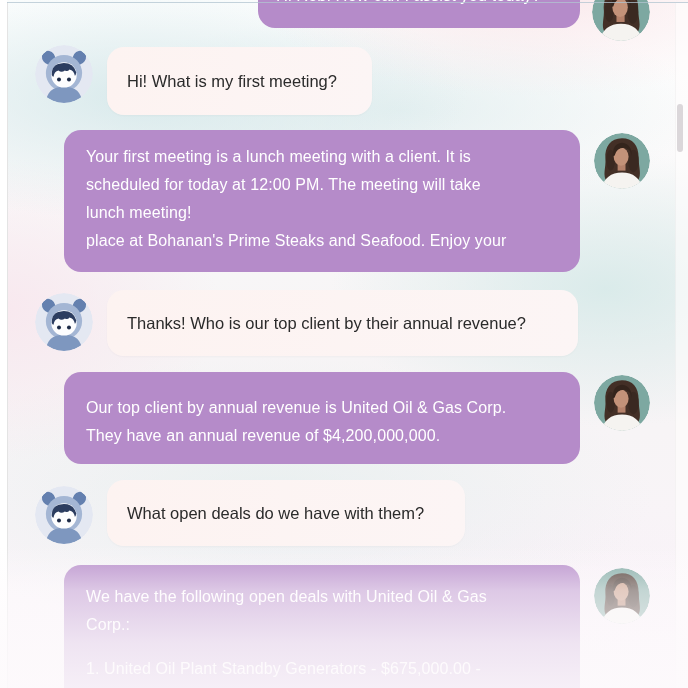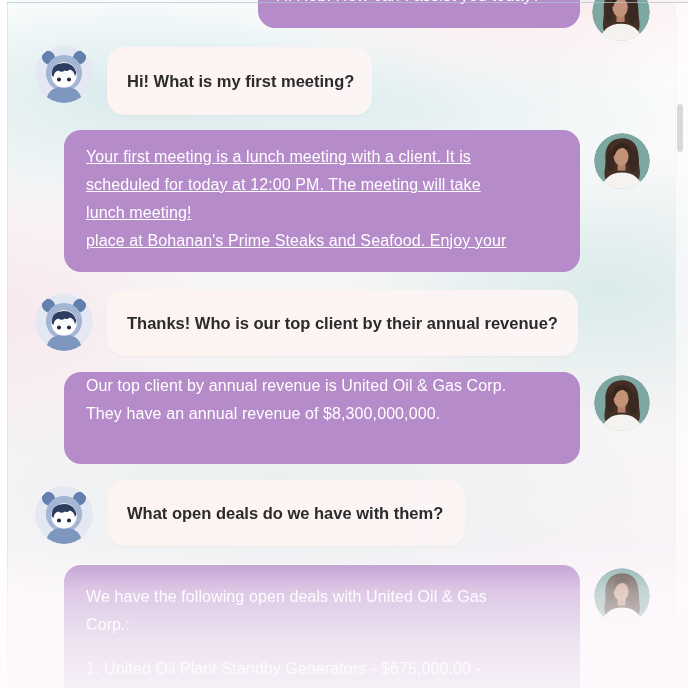--- a/index.html
+++ b/index.html
@@ -24,21 +24,21 @@
 
   .avatar{position:absolute;border-radius:50%;overflow:hidden;}
   .avatar svg{display:block;width:100%;height:100%;}
   .av-left{left:35px;width:58px;height:58px;}
   .av-right{left:594px;width:56px;height:56px;}
 
   .bubble{position:absolute;border-radius:17px;box-sizing:border-box;overflow:hidden;}
   .bubble.agent{background:#b58bc9;color:#ffffff;}
   .bubble.bot{background:linear-gradient(90deg,#fdf3f1 0%,#fcf5f5 100%);color:#2b2b2b;
     display:flex;align-items:center;padding:0 20px;font-size:16.5px;
-    box-shadow:0 1px 2px rgba(0,0,0,0.03);font-weight:bold;}
+    box-shadow:0 1px 2px rgba(0,0,0,0.03);}
   .bubble .single{white-space:nowrap;}
   .bubble.agent.oneline{display:flex;align-items:center;padding:0 18px;font-size:16.5px;}
   .agent-body{padding:14px 22px;}
   .ln{white-space:nowrap;line-height:28px;font-size:16px;letter-spacing:0.1px;}
   .para2{margin-top:16px;}
 
   .fade-overlay{position:absolute;left:0;right:0;top:545px;height:143px;pointer-events:none;z-index:5;
     background:linear-gradient(180deg, rgba(255,254,255,0) 0%, rgba(254,251,253,0.55) 32%,
       rgba(253,250,252,0.80) 68%, rgba(253,250,252,0.90) 100%);}
 </style>
@@ -91,21 +91,21 @@
 
   <div class="avatar av-left" style="top:45px;">
     <svg viewBox="0 0 64 64">
         <use href="#bot-av"></use>
       </svg>
   </div>
   <div class="bubble bot" style="left:107px;top:47px;width:265px;height:68px;">
     <span class="single">Hi! What is my first meeting?</span>
   </div>
 
-  <div class="bubble agent" style="left:64px;top:130px;width:516px;height:142px;text-decoration:underline;">
+  <div class="bubble agent" style="left:64px;top:130px;width:516px;height:142px;">
     <div class="agent-body" style="padding-top:13px;">
       <div class="ln">Your first meeting is a lunch meeting with a client. It is</div>
       <div class="ln">scheduled for today at 12:00 PM. The meeting will take</div>
       <div class="ln">lunch meeting!</div>
       <div class="ln">place at Bohanan's Prime Steaks and Seafood. Enjoy your</div>
     </div>
   </div>
   <div class="avatar av-right" style="top:133px;">
     <svg viewBox="0 0 64 64">
         <use href="#agent-av"></use>
@@ -115,23 +115,23 @@
   <div class="avatar av-left" style="top:293px;">
     <svg viewBox="0 0 64 64">
         <use href="#bot-av"></use>
       </svg>
   </div>
   <div class="bubble bot" style="left:107px;top:290px;width:471px;height:66px;">
     <span class="single">Thanks! Who is our top client by their annual revenue?</span>
   </div>
 
   <div class="bubble agent" style="left:64px;top:372px;width:516px;height:92px;">
-    <div class="agent-body" style="padding-top:0;">
+    <div class="agent-body" style="padding-top:22px;">
       <div class="ln">Our top client by annual revenue is United Oil &amp; Gas Corp.</div>
-      <div class="ln">They have an annual revenue of $8,300,000,000.</div>
+      <div class="ln">They have an annual revenue of $4,200,000,000.</div>
     </div>
   </div>
   <div class="avatar av-right" style="top:375px;">
     <svg viewBox="0 0 64 64">
         <use href="#agent-av"></use>
       </svg>
   </div>
 
   <div class="avatar av-left" style="top:486px;">
     <svg viewBox="0 0 64 64">

